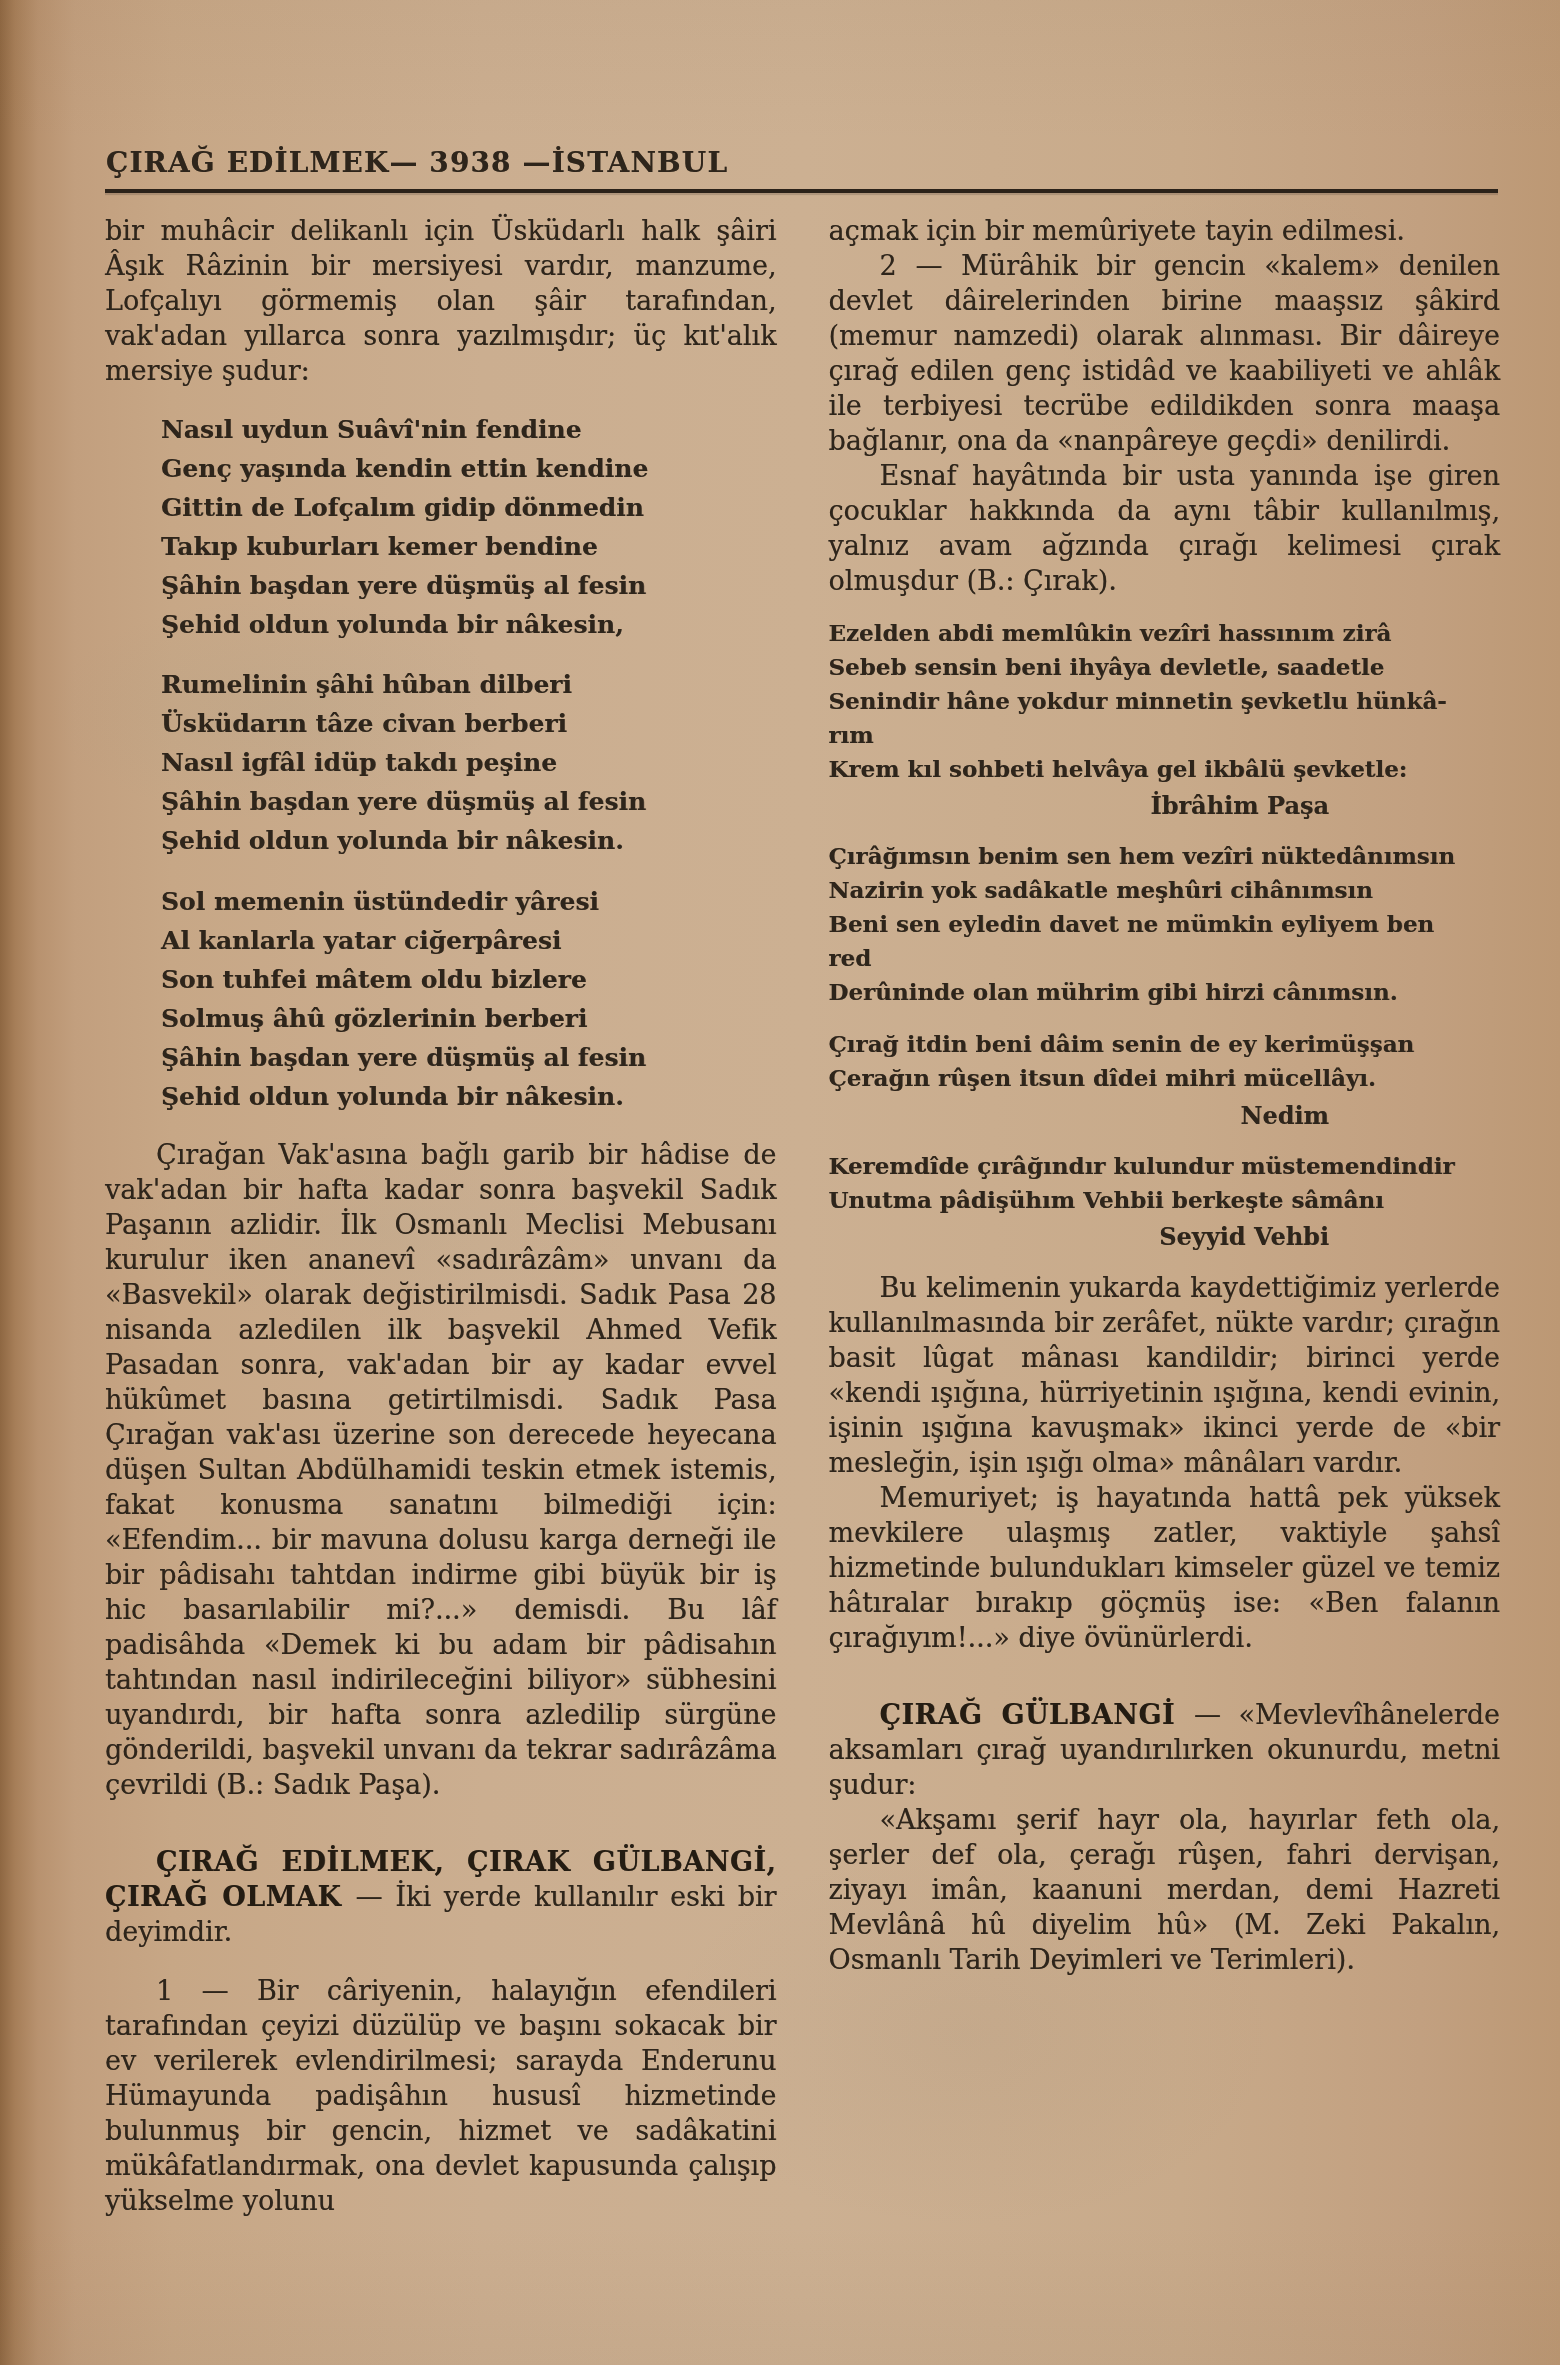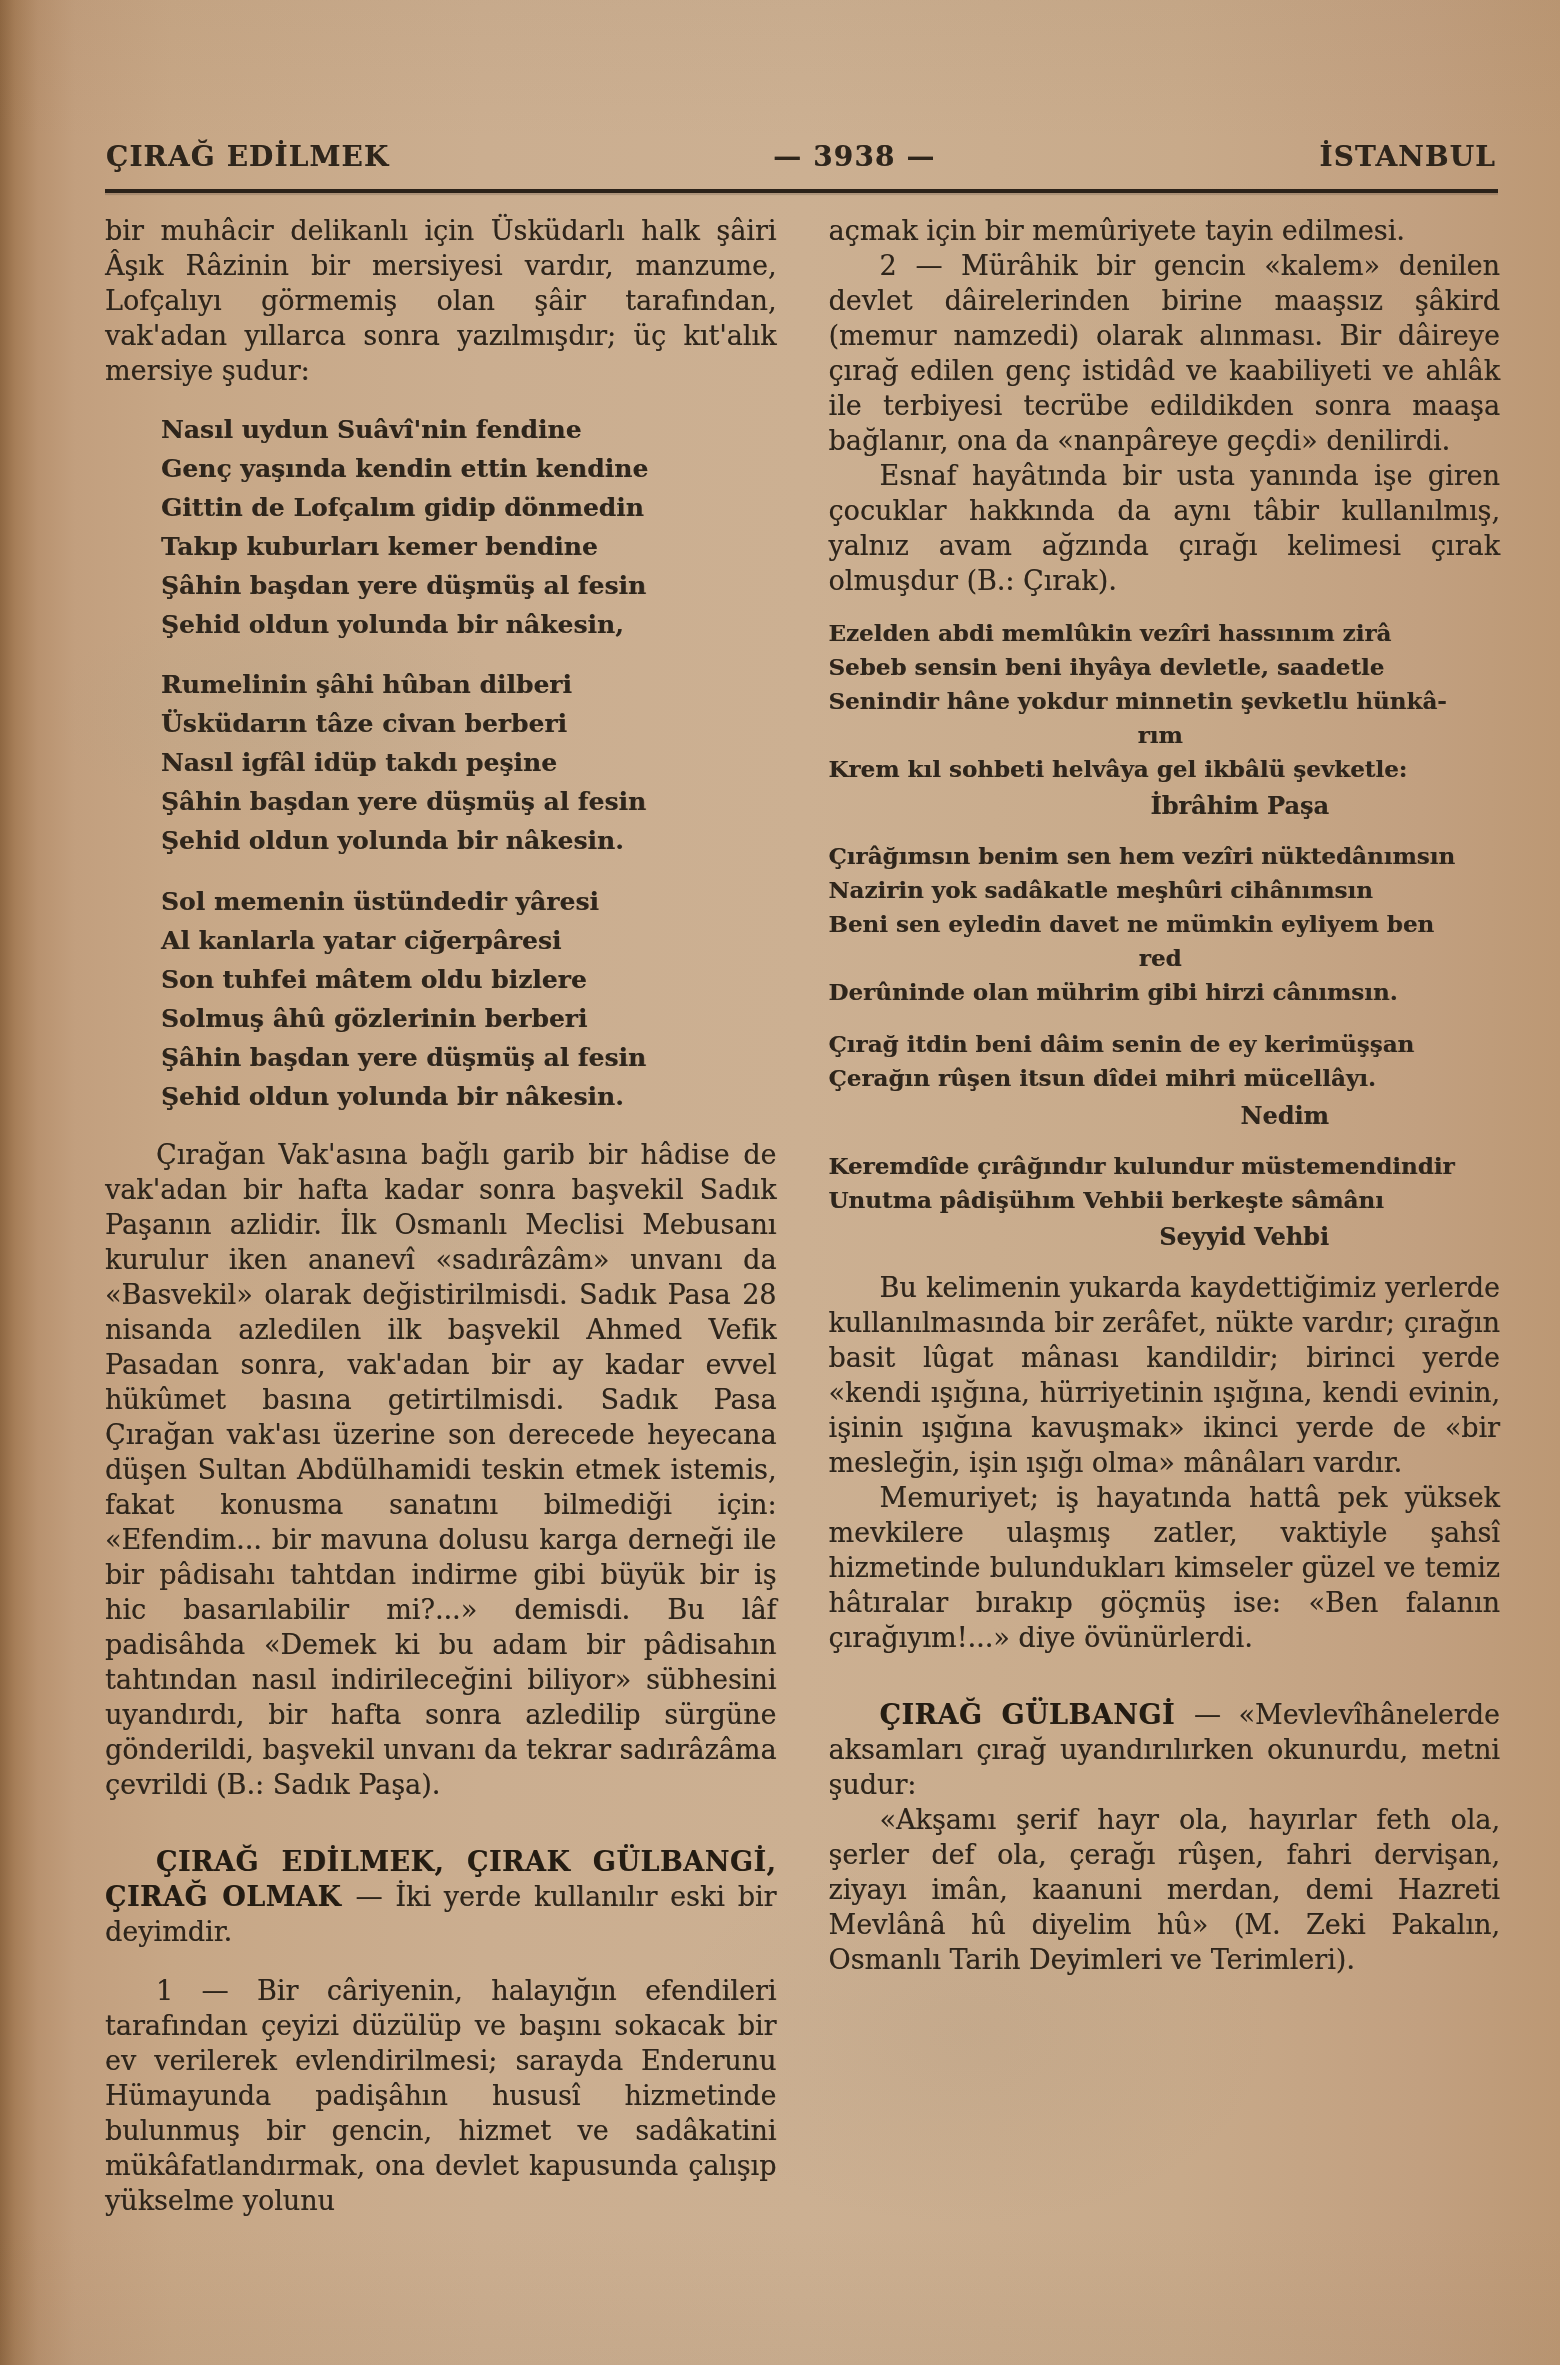--- a/index.html
+++ b/index.html
@@ -17,22 +17,22 @@
   .page::before {
     content:""; position:absolute; inset:0; pointer-events:none;
     background:
       radial-gradient(ellipse 333px 161px at 18% 30%, rgba(138,150,134,0.10), transparent 70%),
       radial-gradient(ellipse 375px 139px at 24% 52%, rgba(138,150,134,0.08), transparent 70%),
       radial-gradient(ellipse 279px 225px at 80% 14%, rgba(150,140,118,0.08), transparent 70%),
       radial-gradient(ellipse 440px 279px at 62% 86%, rgba(118,108,94,0.07), transparent 70%),
       linear-gradient(180deg, rgba(120,90,60,0.05) 0%, rgba(120,90,60,0) 6%, rgba(120,90,60,0) 94%, rgba(120,90,60,0.07) 100%);
   }
   .hdr {
-    position:absolute; top:140px; left:106px; right:64px;
-    display:flex; justify-content:space-between; align-items:baseline;
+    position:absolute; top:146px; left:106px; right:64px;
+    display:flex; align-items:baseline;
     font-weight:bold; font-size:28px; letter-spacing:1.1px;
     text-shadow:0 0 0.5px rgba(46,37,27,0.5);
   }
   .rule {
     position:absolute; top:189px; left:105px; right:62px; height:3.8px;
     background:#2b2219;
     box-shadow:0 2.1px 0 rgba(43,34,25,0.18);
   }
   .columns {
     position:absolute; top:213px; left:105px; right:60px;
@@ -48,21 +48,21 @@
   .sp-m { margin-top:23.6px; }
   .sp-l { margin-top:42px; }
   .headword { letter-spacing:0.5px; color:#241c12; }
   .poem {
     font-weight:bold; font-size:25px; line-height:39px;
     margin:21.5px 0 21.5px 56px;
     text-shadow:0.3px 0 0 rgba(46,37,27,0.5);
   }
   .poem.right { margin:18px 0 4.3px 0; font-size:23px; line-height:34px; }
   .pline { white-space:nowrap; }
-  .pline.hang { text-align:center; margin-right:8px; white-space:normal; }
+  .pline.hang { text-align:left; margin-right:8px; white-space:normal; }
   .attrib {
     font-weight:bold; font-size:24px; line-height:31px;
     text-align:right; margin:4.3px 171px 18px 0;
     text-shadow:0.3px 0 0 rgba(46,37,27,0.5);
   }
 </style>
 </head>
 <body>
 
 <div class="page">

